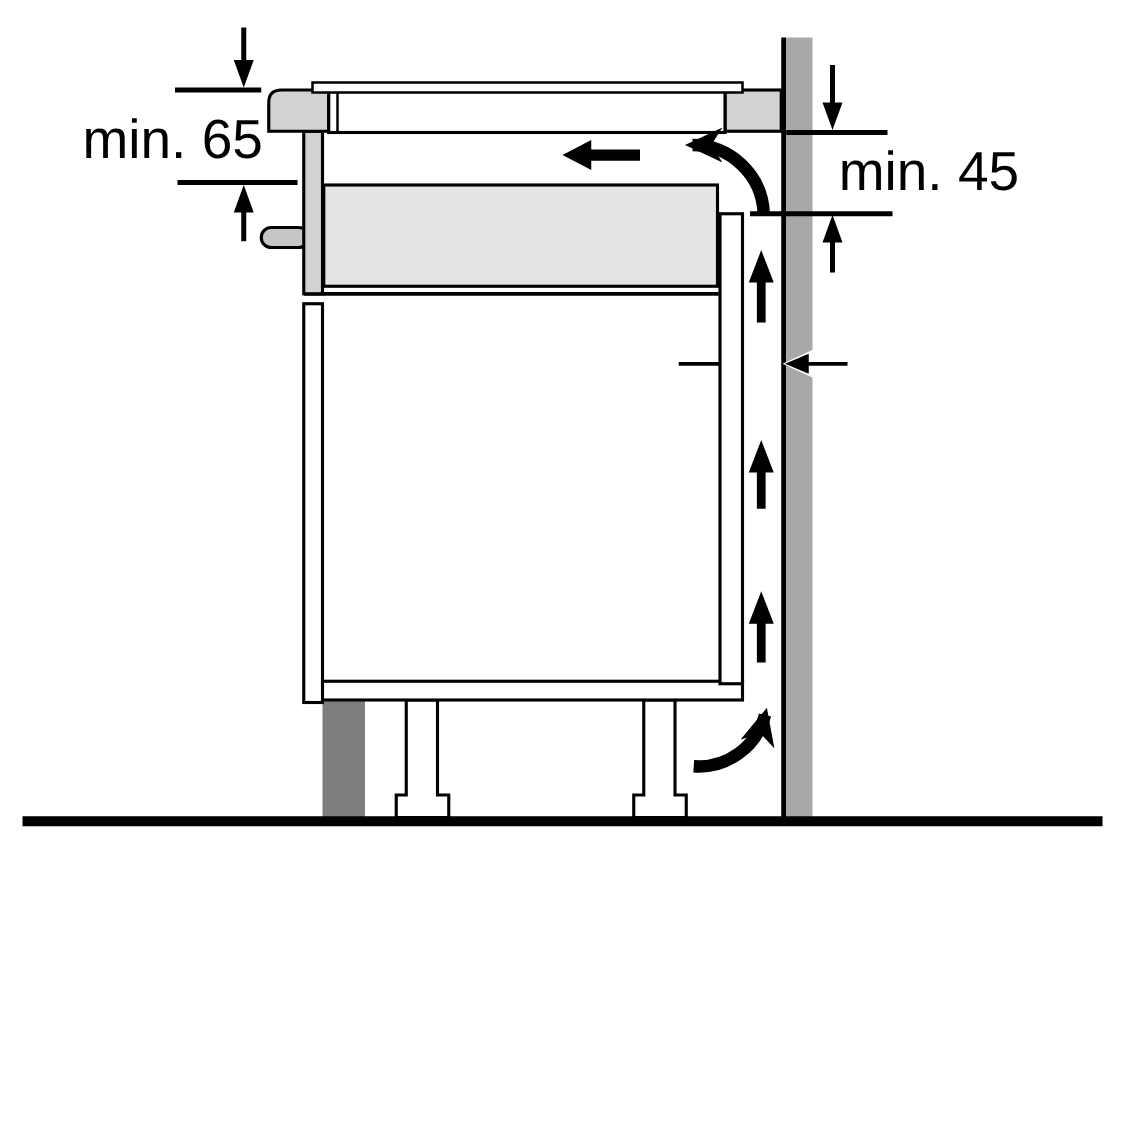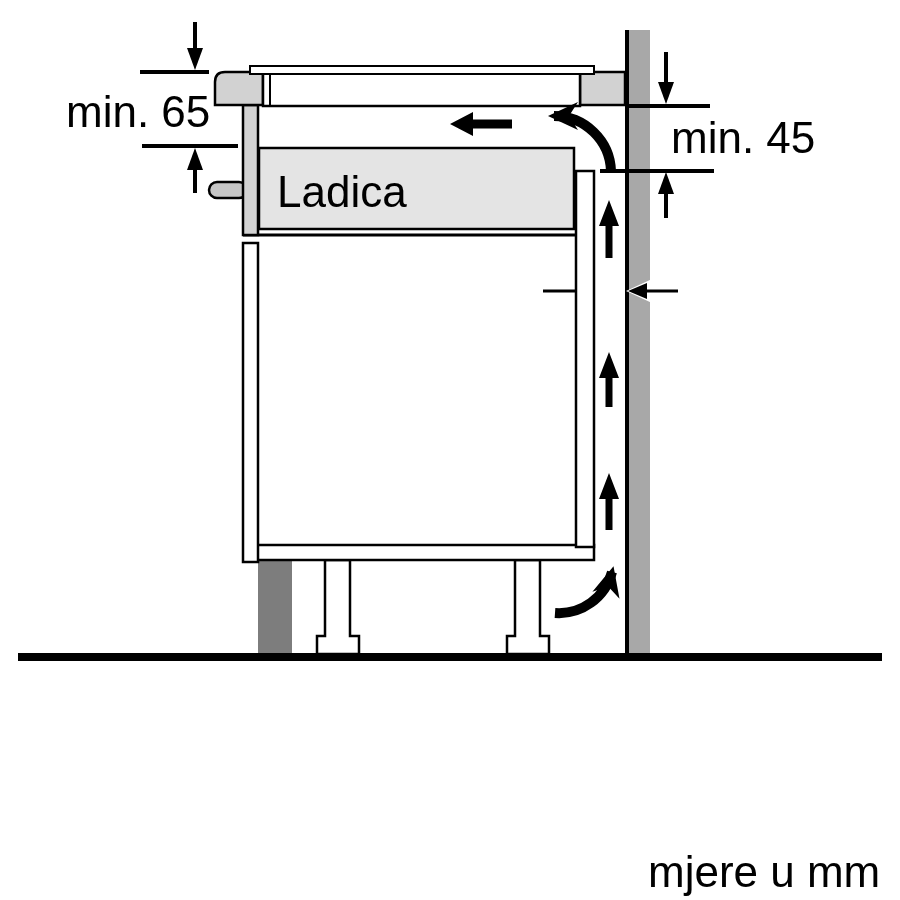--- a/index.html
+++ b/index.html
@@ -86,16 +86,14 @@
     </g>
 
     <rect x="18" y="653" width="864" height="8" fill="#000000"></rect>
   </svg>
 
   <div class="lbl" style="left:66px;top:90px;">min. 65</div>
 
   <div class="lbl" style="left:631px;top:116px;margin-left:40px;">min. 45</div>
 
 
-  <div class="lbl lbl-ladica" style="left:277px;top:170px;">Ladica</div>
 
-  <div class="lbl" style="left:648px;top:850px;">mjere u mm</div>
 </div>
 
 </body></html>

